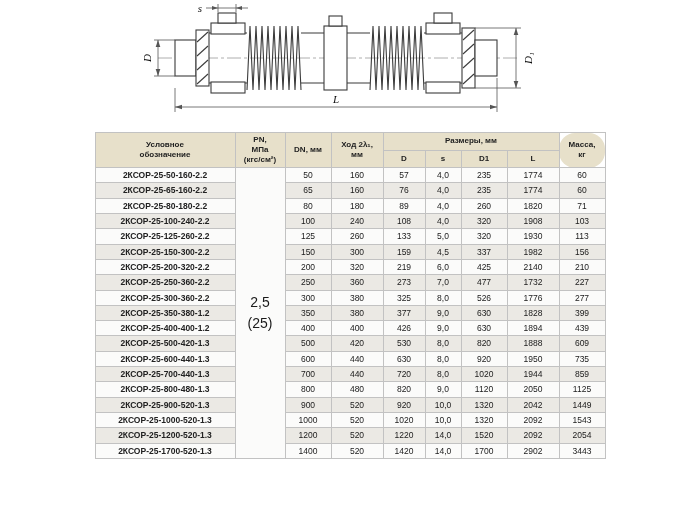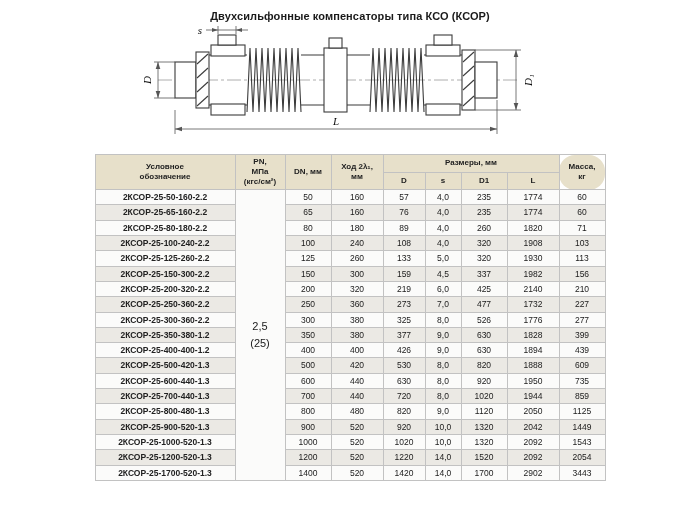--- a/index.html
+++ b/index.html
@@ -20,32 +20,31 @@
   .specs th {
     background: #e7e0ca; font-size: 8px; font-weight: bold; color: #222;
     padding: 2px 2px; white-space: pre-line; line-height: 1.25;
   }
   .specs td {
     font-size: 8.5px; color: #1a1a1a; padding: 1px 2px; line-height: 1.45;
     background: #fbfbfa;
   }
   .specs tbody tr:nth-child(even) td { background: #ebe9e4; }
   .specs td.designation { font-weight: bold; color: #222; }
-  .specs td.pn-cell { background: #fbfbfa !important; white-space: pre-line; font-size: 11px; line-height: 1.5; }
+  .specs td.pn-cell { background: #fbfbfa !important; white-space: pre-line; font-size: 14px; line-height: 1.5; }
   .w-des { width: 140px; } .w-pn { width: 50px; } .w-dn { width: 46px; }
   .w-str { width: 52px; } .w-d { width: 42px; } .w-s { width: 36px; }
   .w-d1 { width: 46px; } .w-l { width: 52px; } .w-mass { width: 46px; border-radius: 16px; }
   .dim-label { font-family: "Liberation Serif", serif; font-style: italic; font-size: 11px; fill: #111; }
 </style>
 </head>
 <body>
 
 <div class="page">
 
-  <div class="title">Двухсильфонные компенсаторы типа КСО (КСОР)</div>
 
   <svg width="700" height="124" viewBox="0 0 700 124">
 
     <line x1="158" y1="58" x2="520" y2="58" stroke="#999" stroke-width="0.8" stroke-dasharray="14 3 3 3"></line>
 
     <g stroke="#3b3b3b" stroke-width="1.1" fill="#ffffff">
 
       <rect x="175" y="40" width="21" height="36"></rect>
 
       <rect x="196" y="30" width="13" height="56"></rect>

